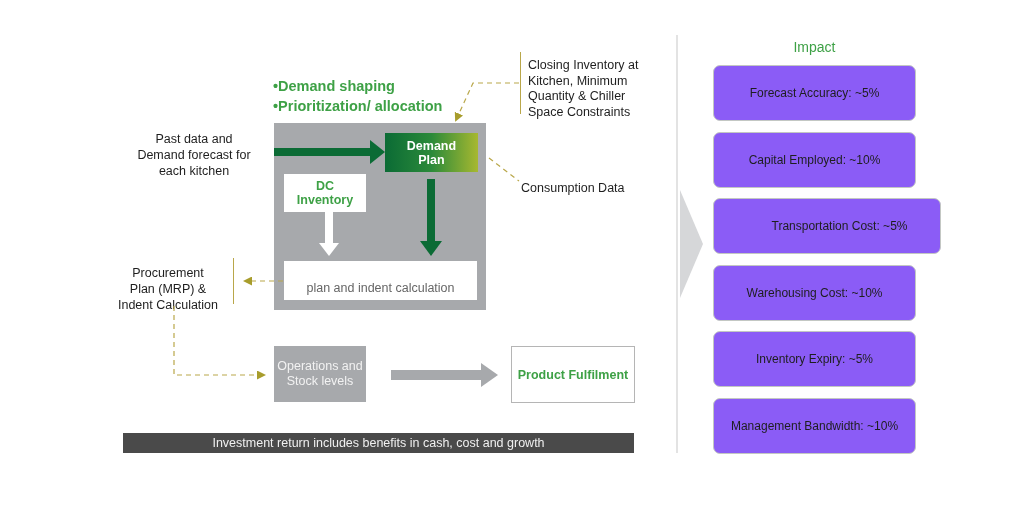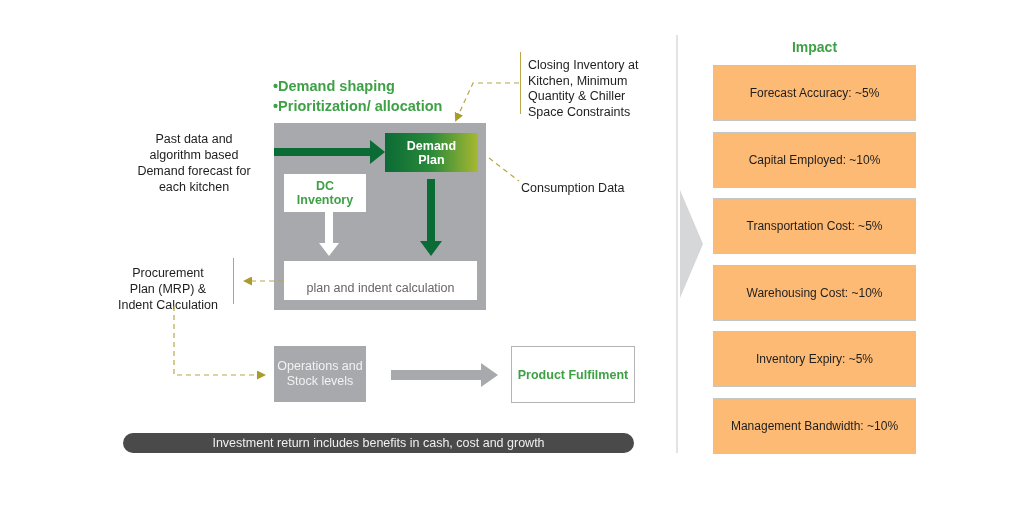--- a/index.html
+++ b/index.html
@@ -40,31 +40,31 @@
     display: flex; align-items: center; justify-content: center; text-align: center;
   }
   .pf-box {
     left: 511px; top: 346px; width: 122px; height: 55px; background: #fff;
     border: 1px solid #b5b5b5;
     color: #3ea146; font-weight: bold; font-size: 12.5px;
     display: flex; align-items: center; justify-content: center; text-align: center;
   }
   .banner {
     left: 123px; top: 433px; width: 511px; height: 20px; background: #4a4a4a;
-    color: #f0f0f0; font-size: 12.5px; line-height: 20px; text-align: center; border-radius: 10px;
+    color: #f0f0f0; font-size: 12.5px; line-height: 20px; text-align: center;
   }
 
   .vbar { background: #b9a74a; width: 1px; }
 
   .separator { left: 676px; top: 35px; width: 2px; height: 418px; background: #e3e3e3; }
 
-  .impact-title { left: 713px; top: 39px; width: 203px; text-align: center; color: #3ea146; font-weight: bold; font-size: 14px; }
+  .impact-title { left: 713px; top: 39px; width: 203px; text-align: center; color: #3ea146; font-weight: normal; font-size: 14px; }
   .impact-box {
     left: 713px; width: 201px; height: 54px;
-    background: #fdba74; border: 1px solid #c3c7c3; border-radius: 0;
+    background: #8b5cf6; border: 1px solid #c3c7c3; border-radius: 7px;
     display: flex; align-items: center; justify-content: center;
     font-size: 12px; color: #1e1e1e;
   }
 
   svg.overlay { position: absolute; left: 0; top: 0; pointer-events: none; }
 </style>
 </head>
 <body>
 
 <svg class="overlay" width="1024" height="512">
@@ -104,21 +104,20 @@
   <div><br><span>plan and indent calculation</span></div>
 </div>
 
 <div class="abs bullets">
   <div>Demand shaping</div>
   <div>Prioritization/ allocation</div>
 </div>
 
 <div class="abs lbl txt-center" style="left:122px;top:124px;width:144px;">
   <div>Past data and</div>
-  <div>algorithm based</div>
   <div>Demand forecast for</div>
   <div>each kitchen</div>
 </div>
 
 <div class="abs vbar" style="left:520px;top:52px;height:62px;"></div>
 <div class="abs lbl" style="left:528px;top:51px;width:140px;line-height:15.5px;">
   <div>Closing Inventory at</div>
   <div>Kitchen, Minimum</div>
   <div>Quantity &amp; Chiller</div>
   <div>Space Constraints</div>
@@ -152,21 +151,21 @@
 </svg>
 
 <div class="abs impact-title">Impact</div>
 <div id="impact-list">
     <div class="abs impact-box" style="top: 65px;">
       <span>Forecast Accuracy: ~5%</span>
     </div>
     <div class="abs impact-box" style="top: 131.5px;">
       <span>Capital Employed: ~10%</span>
     </div>
-    <div class="abs impact-box" style="top: 198px;">
+    <div class="abs impact-box" style="top: 198px; padding-left: 25px;">
       <span>Transportation Cost: ~5%</span>
     </div>
     <div class="abs impact-box" style="top: 264.5px;">
       <span>Warehousing Cost: ~10%</span>
     </div>
     <div class="abs impact-box" style="top: 331px;">
       <span>Inventory Expiry: ~5%</span>
     </div>
     <div class="abs impact-box" style="top: 397.5px;">
       <span>Management Bandwidth: ~10%</span>

